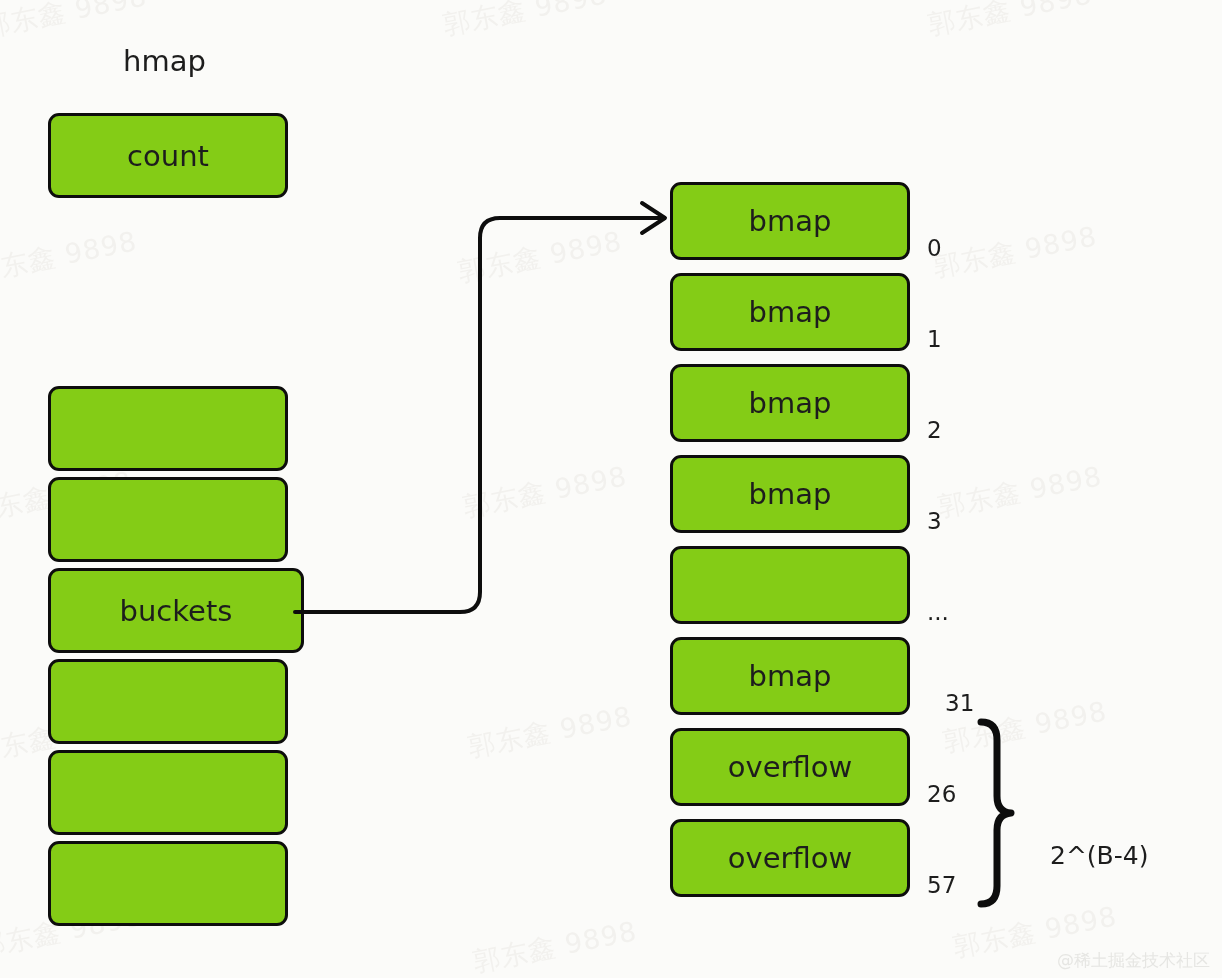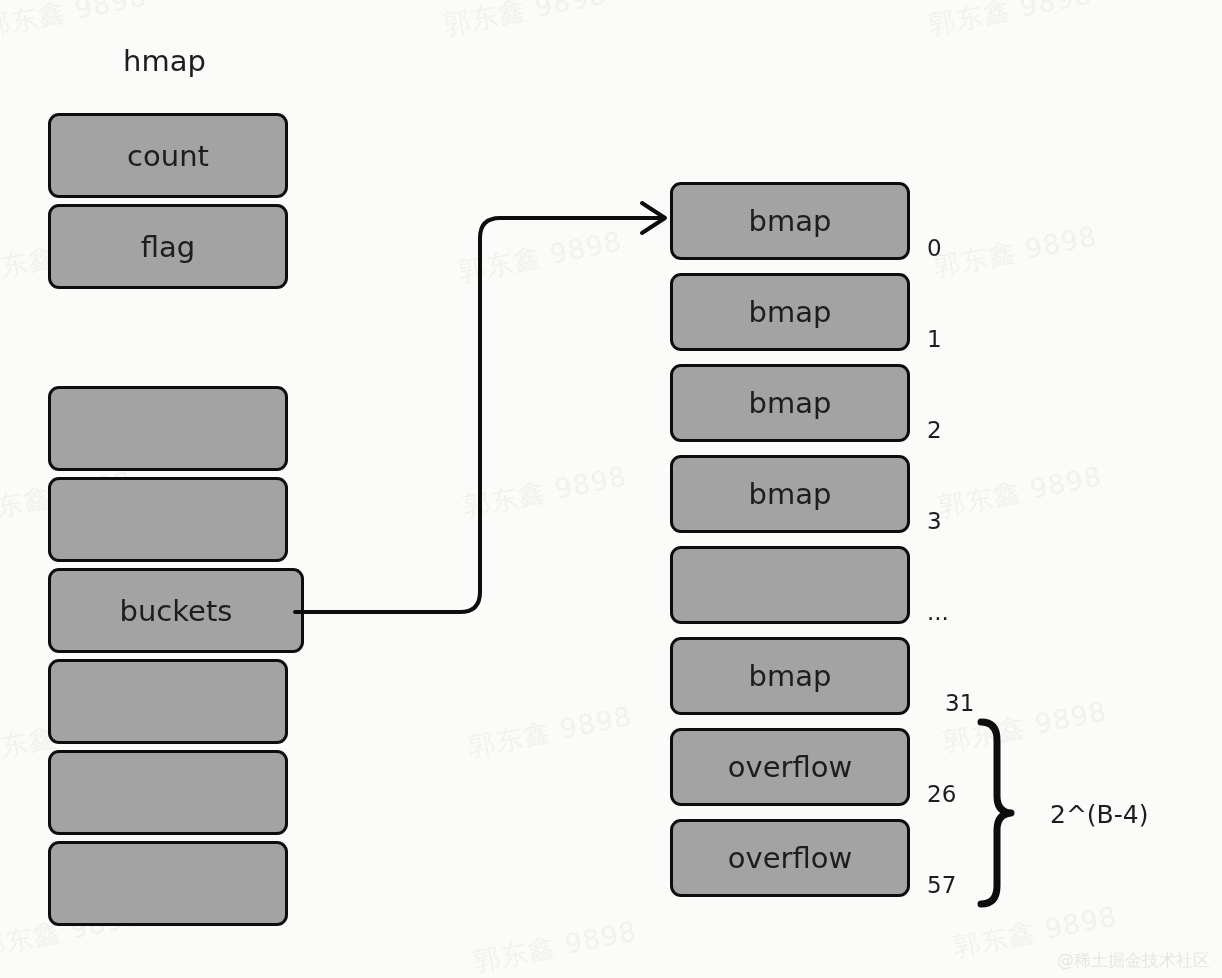--- a/index.html
+++ b/index.html
@@ -46,21 +46,21 @@
     font-size: 17px;
     font-family: "DejaVu Sans", sans-serif;
     white-space: nowrap;
     z-index: 3;
   }
 
   
   .node {
     position: absolute;
     box-sizing: border-box;
-    background: #a3a3a3;
+    background: #84cc16;
     border: 3px solid #0d0d0d;
     border-radius: 11px;
     display: flex;
     align-items: center;
     justify-content: center;
     color: #1d1d1d;
     font-size: 29px;
     font-family: "DejaVu Sans", sans-serif;
     z-index: 2;
   }
@@ -83,20 +83,21 @@
     white-space: nowrap;
   }
 
   .brace-label {
     position: absolute;
     font-size: 25px;
     color: #1d1d1d;
     font-family: "DejaVu Sans", sans-serif;
     z-index: 3;
     white-space: nowrap;
+    margin-top: 41px;
   }
 
   svg.overlay {
     position: absolute;
     left: 0; top: 0;
     width: 1222px;
     height: 978px;
     z-index: 2;
     pointer-events: none;
   }
@@ -120,21 +121,20 @@
     <div class="wm" style="left:465px;  top:730px;">郭东鑫 9898</div>
     <div class="wm" style="left:940px;  top:725px;">郭东鑫 9898</div>
     <div class="wm" style="left:-25px;  top:930px;">郭东鑫 9898</div>
     <div class="wm" style="left:470px;  top:945px;">郭东鑫 9898</div>
     <div class="wm" style="left:950px;  top:930px;">郭东鑫 9898</div>
   </div>
 
   <div class="col-title" style="left:123px; top:44px;">hmap</div>
 
   <div class="node" style="left:48px;  top:113px; width:240px; height:85px;">count</div>
-  <div class="node" style="left:48px;  top:204px; width:240px; height:85px;">flag</div>
   <div class="node" style="left:48px;  top:386px; width:240px; height:85px;"></div>
   <div class="node" style="left:48px;  top:477px; width:240px; height:85px;"></div>
   <div class="node" style="left:48px;  top:568px; width:256px; height:85px;">buckets</div>
   <div class="node" style="left:48px;  top:659px; width:240px; height:85px;"></div>
   <div class="node" style="left:48px;  top:750px; width:240px; height:85px;"></div>
   <div class="node" style="left:48px;  top:841px; width:240px; height:85px;"></div>
 
   <div class="node" style="left:670px; top:182px; width:240px; height:78px;">bmap</div>
   <div class="node" style="left:670px; top:273px; width:240px; height:78px;">bmap</div>
   <div class="node" style="left:670px; top:364px; width:240px; height:78px;">bmap</div>

